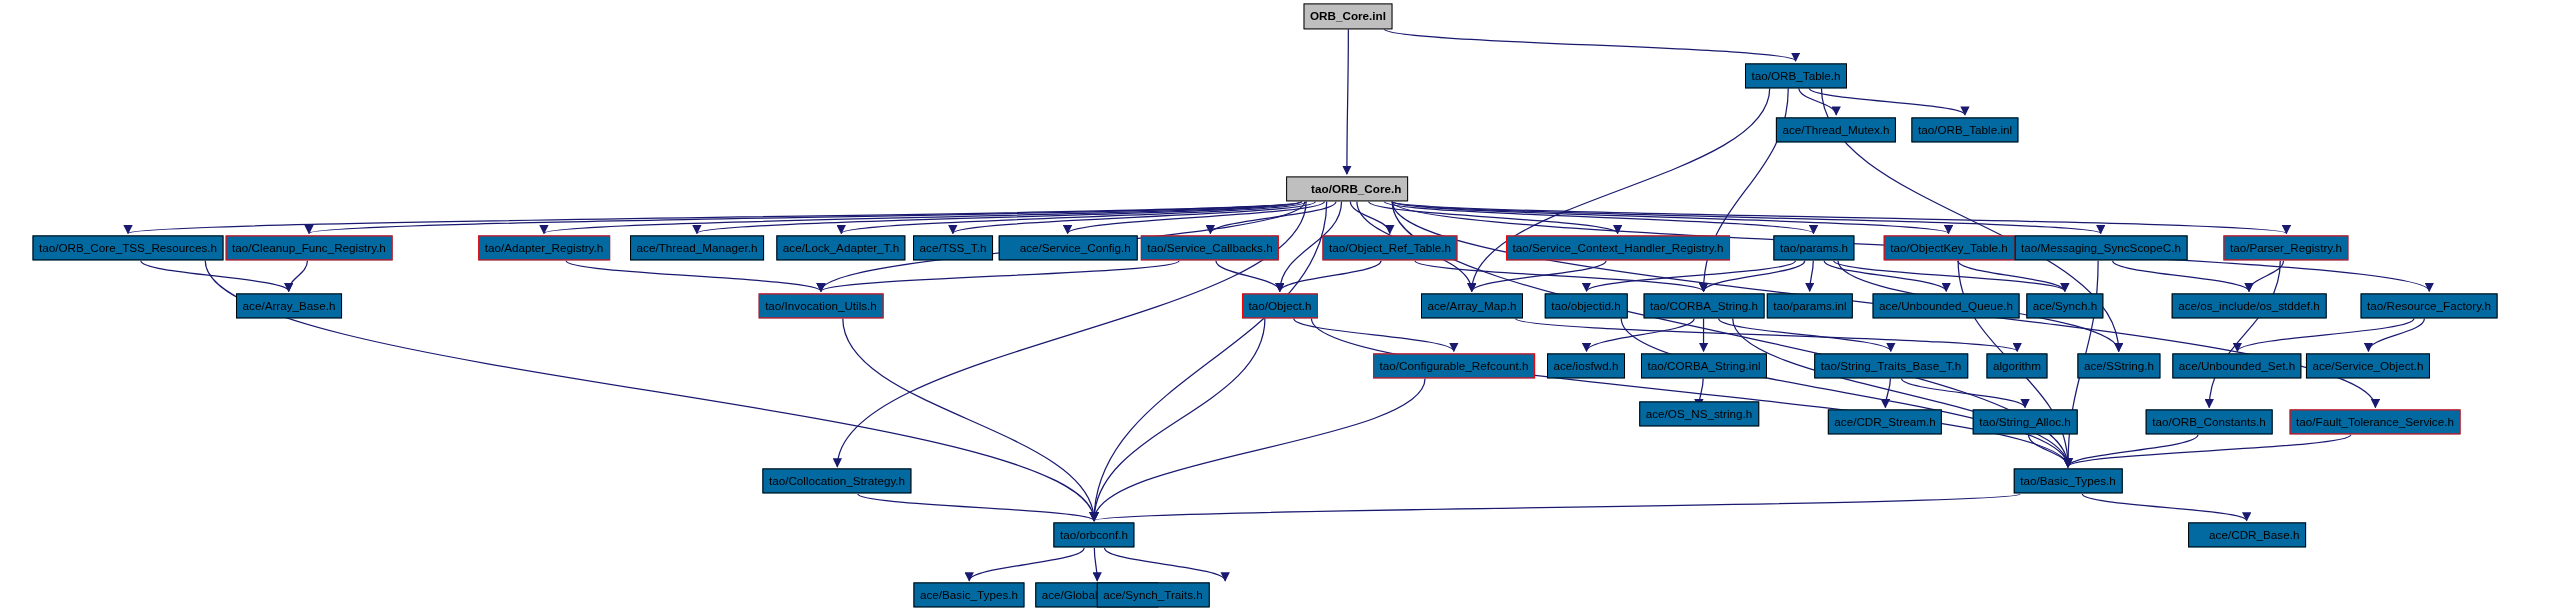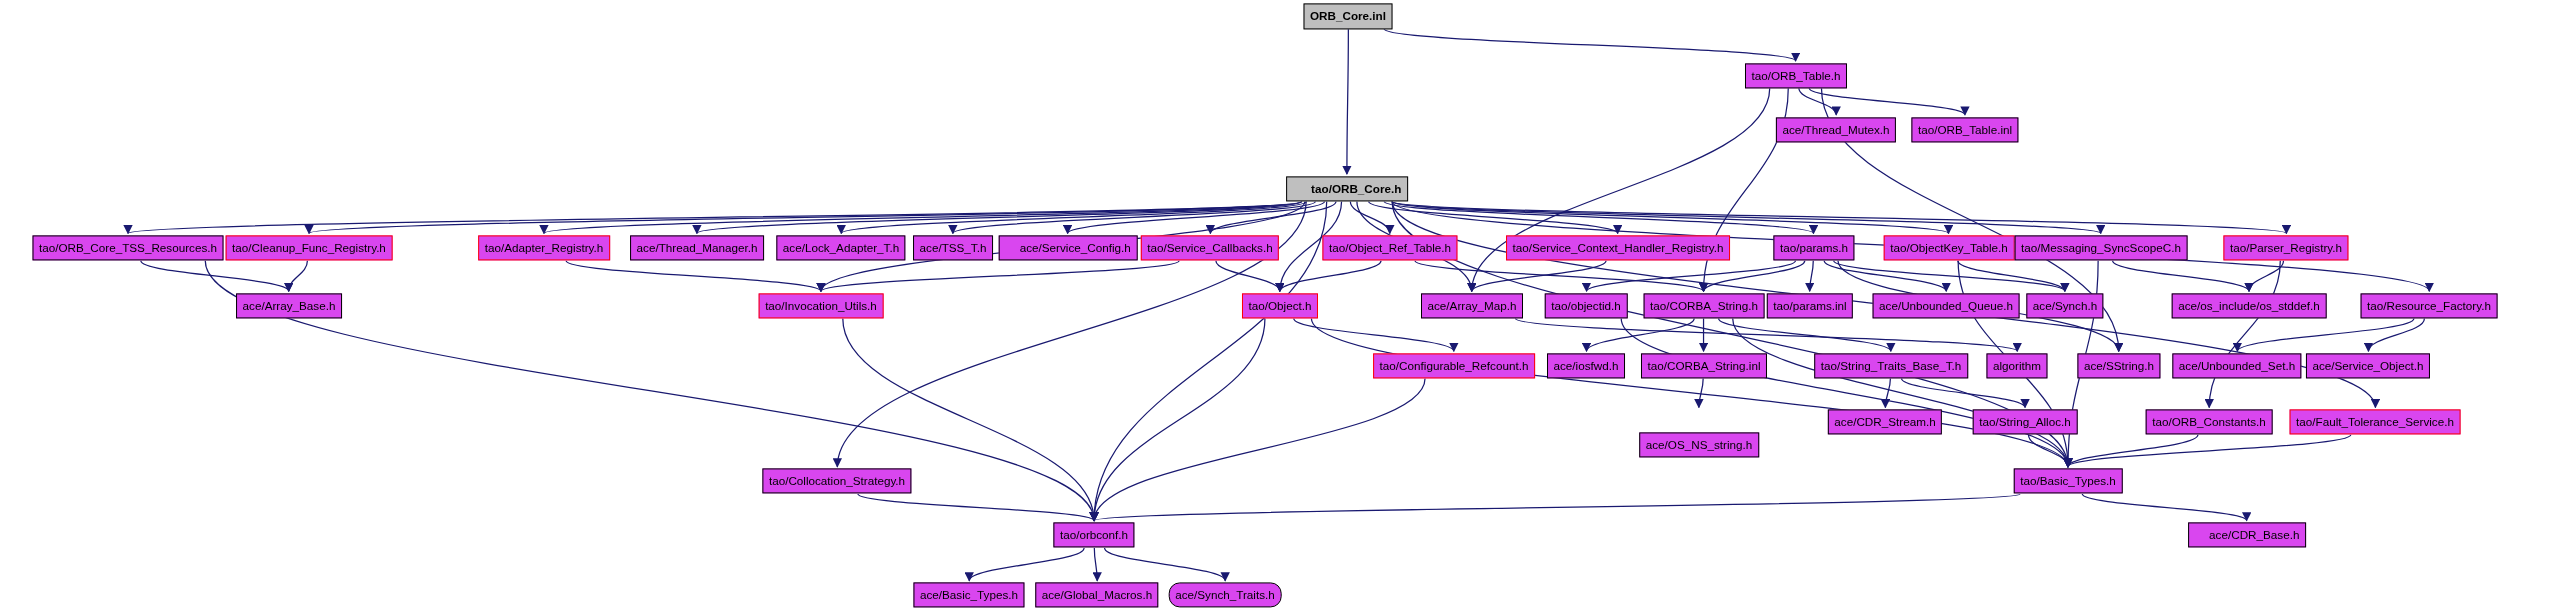--- a/index.html
+++ b/index.html
@@ -19,21 +19,21 @@
   }
   .node {
     position: absolute;
     transform: translate(-50%, -50%);
     z-index: 2;
     box-sizing: content-box;
     height: 20px;
     line-height: 20px;
     padding: 1.6px 5.5px;
     border: 0.8px solid #000000;
-    background: #d946ef;
+    background: #0369a1;
     color: #000000;
     font-size: 11.7px;
     white-space: nowrap;
     text-align: center;
     cursor: pointer;
   }
   .node.root { background: #bfbfbf; font-weight: bold; }
   .node.red  { border-color: #ff0000; }
 </style>
 </head>
@@ -156,26 +156,26 @@
     <div class="node default" style="left: 2249px; top: 306px;">ace/os_include/os_stddef.h</div>
     <div class="node default" style="left: 2429px; top: 306px;">tao/Resource_Factory.h</div>
     <div class="node red" style="left: 1454px; top: 366px;">tao/Configurable_Refcount.h</div>
     <div class="node default" style="left: 1586px; top: 366px;">ace/iosfwd.h</div>
     <div class="node default" style="left: 1704px; top: 366px; text-align: center;">tao/CORBA_String.inl</div>
     <div class="node default" style="left: 1891px; top: 366px;">tao/String_Traits_Base_T.h</div>
     <div class="node default" style="left: 2017px; top: 366px;">algorithm</div>
     <div class="node default" style="left: 2119px; top: 366px;">ace/SString.h</div>
     <div class="node default" style="left: 2237px; top: 366px;">ace/Unbounded_Set.h</div>
     <div class="node default" style="left: 2368px; top: 366px;">ace/Service_Object.h</div>
-    <div class="node default" style="left: 1699px; top: 445px; text-align: center;">ace/OS_NS_string.h</div>
+    <div class="node default" style="left: 1699px; top: 414px; text-align: center;">ace/OS_NS_string.h</div>
     <div class="node default" style="left: 1885px; top: 422px;">ace/CDR_Stream.h</div>
     <div class="node default" style="left: 2025px; top: 422px;">tao/String_Alloc.h</div>
     <div class="node default" style="left: 2209px; top: 422px;">tao/ORB_Constants.h</div>
     <div class="node red" style="left: 2375px; top: 422px;">tao/Fault_Tolerance_Service.h</div>
     <div class="node default" style="left: 837px; top: 481px;">tao/Collocation_Strategy.h</div>
     <div class="node default" style="left: 2068px; top: 481px;">tao/Basic_Types.h</div>
     <div class="node default" style="left: 1094px; top: 535px;">tao/orbconf.h</div>
     <div class="node default" style="left: 2247px; top: 535px; padding-left: 20px;">ace/CDR_Base.h</div>
     <div class="node default" style="left: 969px; top: 595px;">ace/Basic_Types.h</div>
     <div class="node default" style="left: 1097px; top: 595px;">ace/Global_Macros.h</div>
-    <div class="node default" style="left: 1225px; top: 595px; border-radius: 11px;">ace/Synch_Traits.h</div>
+    <div class="node default" style="left: 1153px; top: 595px;">ace/Synch_Traits.h</div>
   </div>
 
 
 </body></html>

